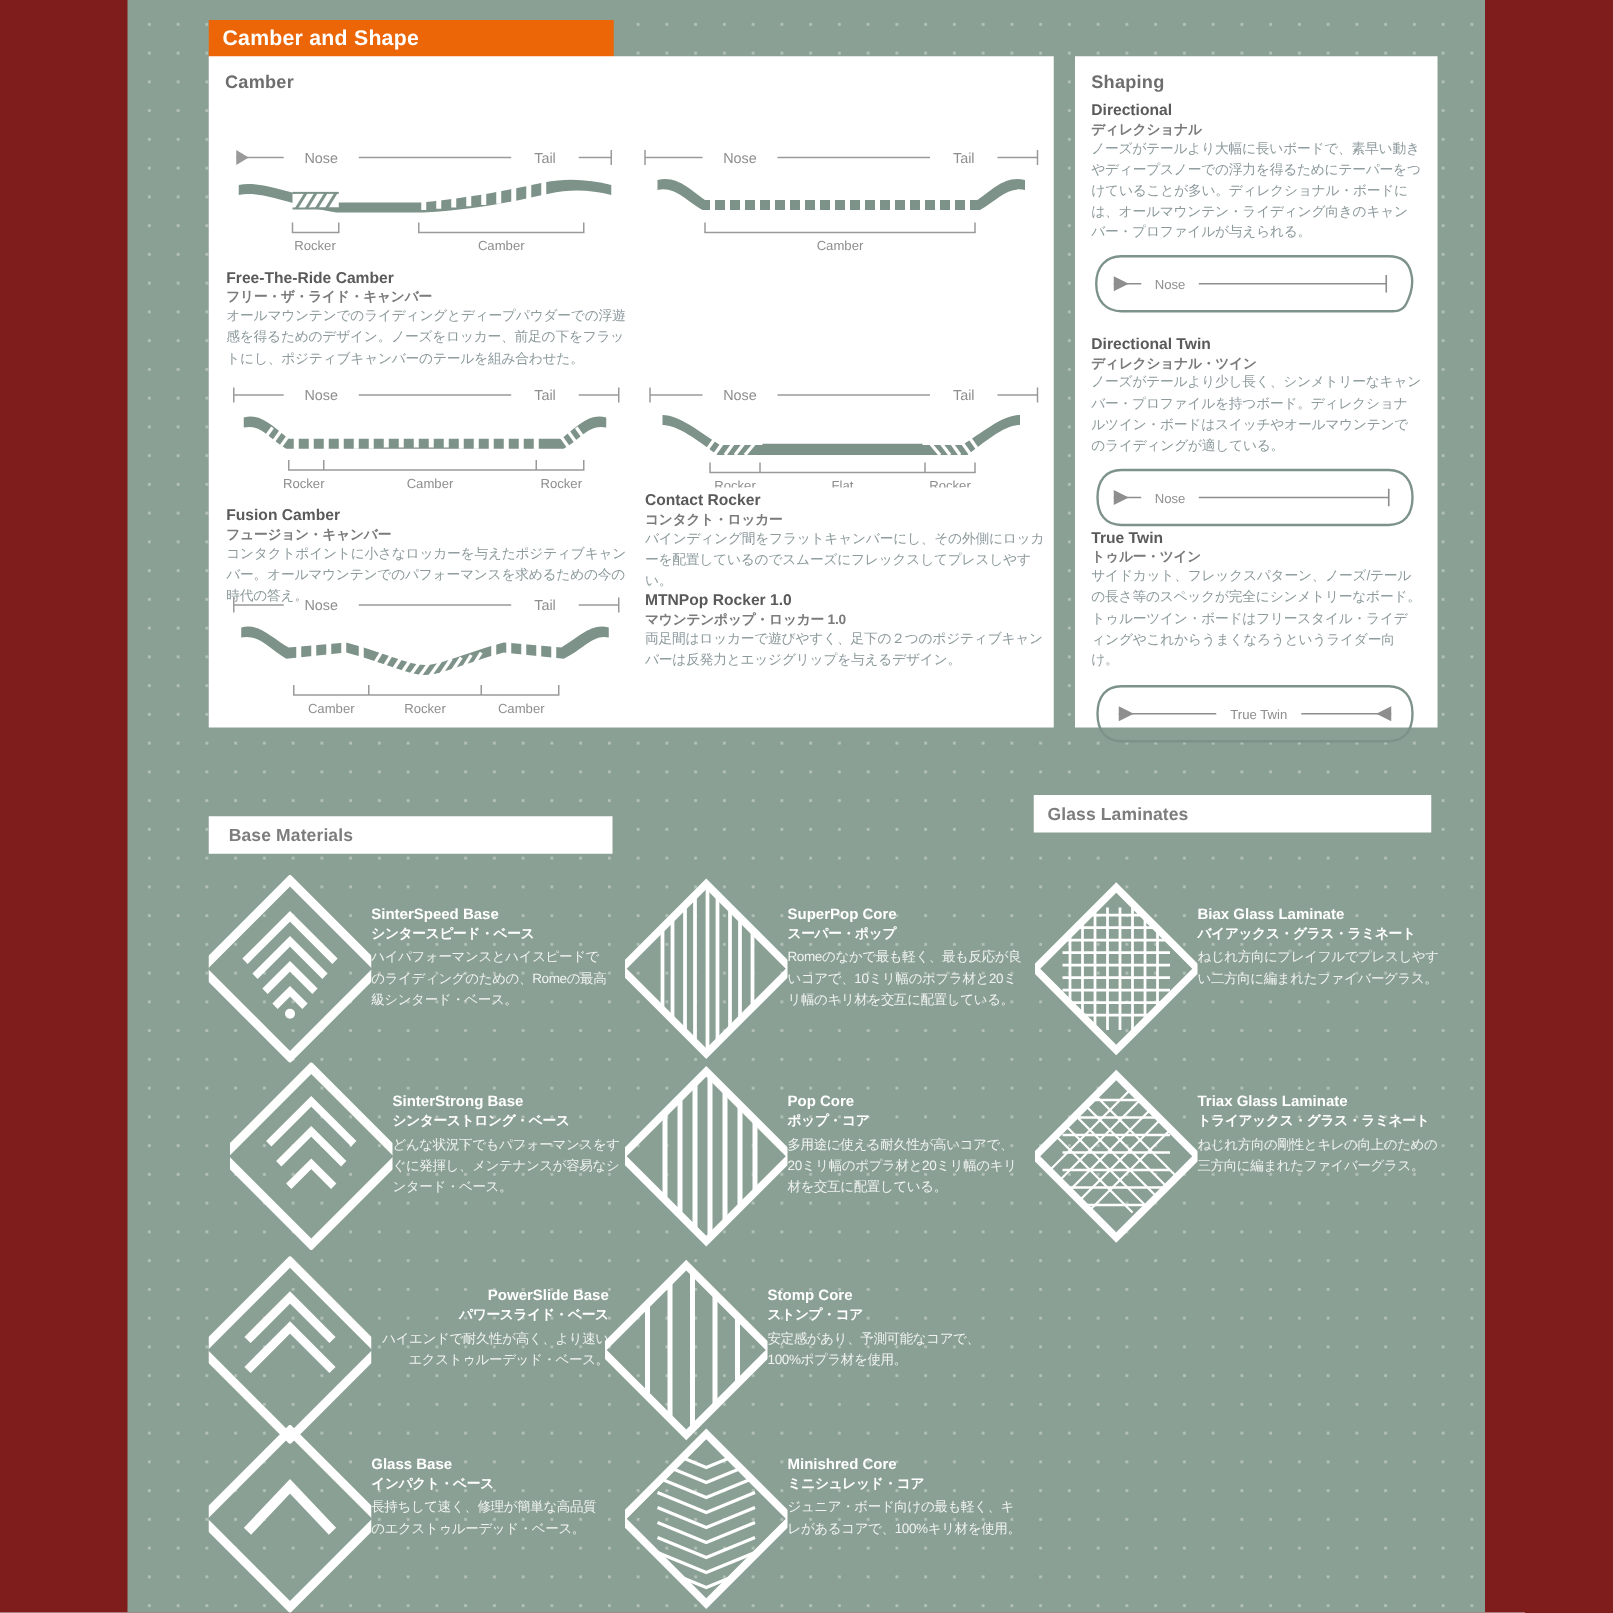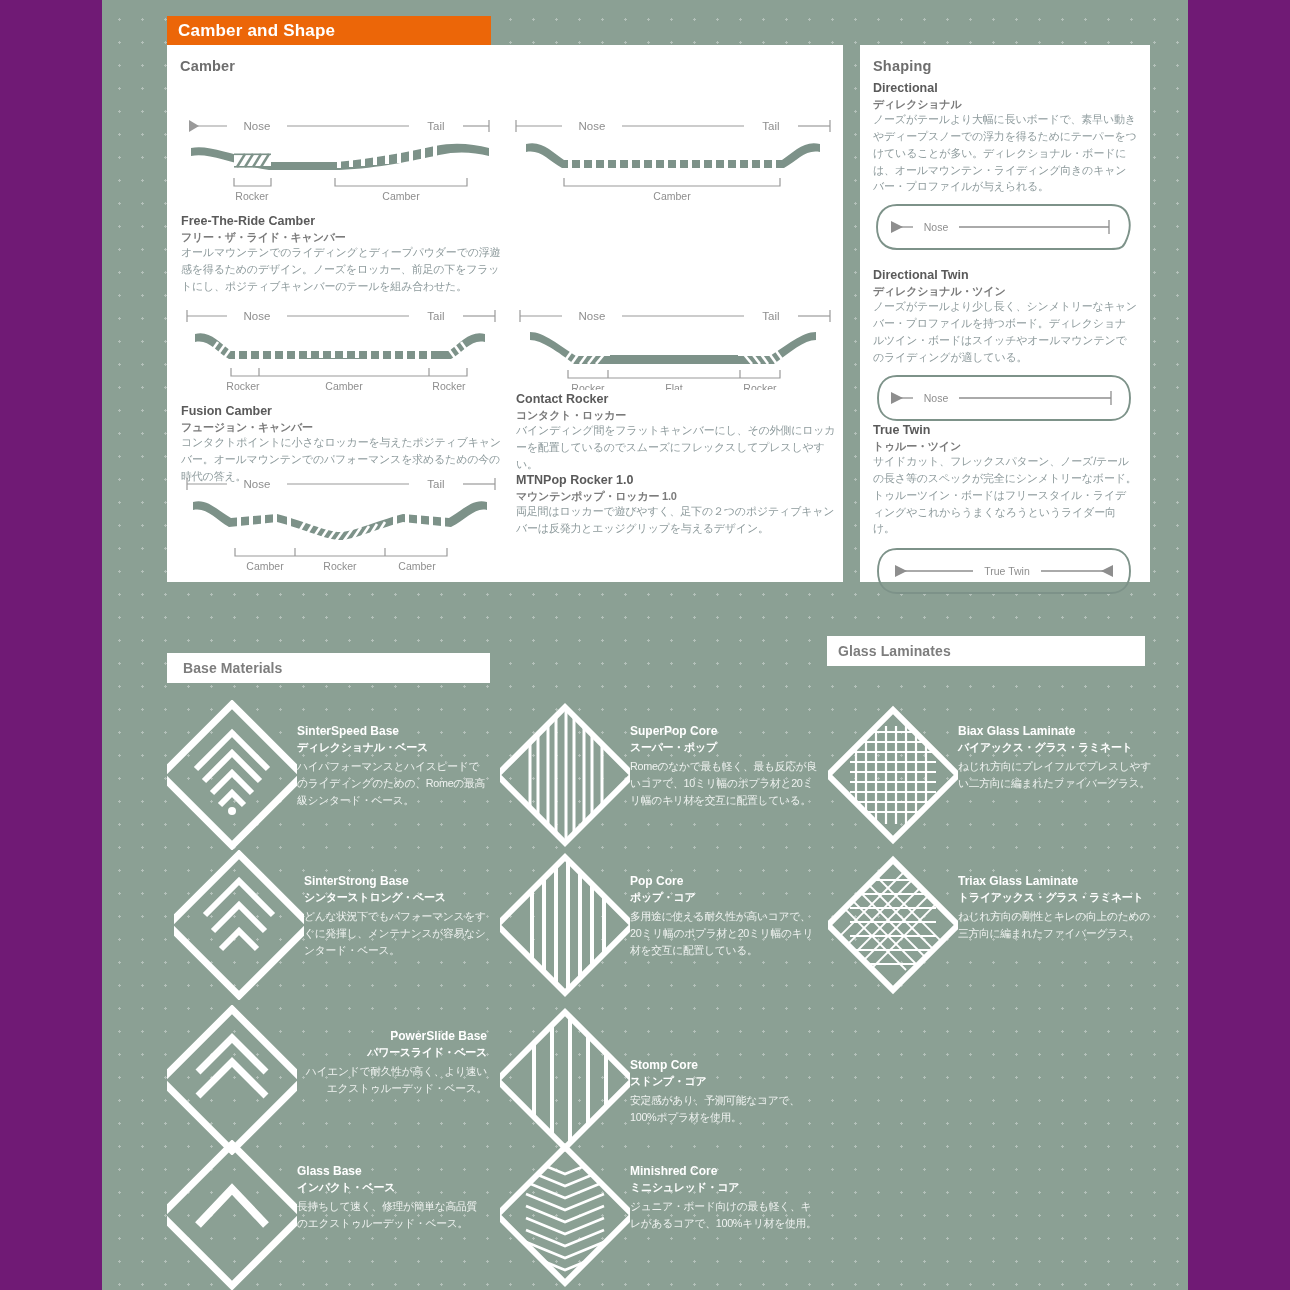--- a/index.html
+++ b/index.html
@@ -5,21 +5,21 @@
   * { box-sizing: border-box; margin: 0; padding: 0; }
   html, body {
     width: 1290px; height: 1290px;
     background: #f2f2f2;
     font-family: "Liberation Sans", "DejaVu Sans", sans-serif;
     overflow: hidden;
   }
   #page {
     position: absolute; left: 0; top: 0;
     width: 1290px; height: 1290px;
-    background: #701a75;
+    background: #7f1d1d;
   }
   
   #canvas {
     position: absolute;
     left: 102px; top: 0; width: 1086px; height: 1290px;
     background-color: #8ba094;
     background-image: radial-gradient(circle, rgba(255,255,255,0.34) 1.1px, transparent 1.2px);
     background-size: 23px 23px;
     background-position: 6px 8px;
   }
@@ -413,26 +413,26 @@
           <path d="M-12,30 L0,18 L12,30"></path>
         </g>
         <circle cx="0" cy="0" r="0" fill="#ffffff"></circle>
       </g>
       <g transform="translate(65,75)">
           <circle cx="0" cy="36" r="4" fill="#ffffff"></circle>
         </g>
     </svg>
     <div class="mat-txt" style="width:190px; padding-top:24px;">
       <div class="m-en">SinterSpeed Base</div>
-      <div class="m-jp">ディレクショナル・ベース</div>
+      <div class="m-jp">シンタースピード・ベース</div>
       <div class="m-body">ハイパフォーマンスとハイスピードでのライディングのための、Romeの最高級シンタード・ベース。</div>
     </div>
   </div>
 
-  <div class="mat-row" style="left:174px; top:850px; width:330px;">
+  <div class="mat-row" style="left:184px; top:850px; width:330px;">
     <svg width="130" height="150" viewBox="0 0 130 150">
       <g transform="translate(65,75) rotate(45)">
         <g fill="none" stroke="#ffffff" stroke-width="7">
           <rect x="-50" y="-50" width="100" height="100"></rect>
         </g>
         <g fill="none" stroke="#ffffff" stroke-width="6" transform="rotate(-45)">
           <path d="M-34,-10 L0,-44 L34,-10"></path>
           <path d="M-26,6 L0,-20 L26,6"></path>
           <path d="M-18,24 L0,6 L18,24"></path>
         </g>
@@ -539,21 +539,21 @@
         </g>
       </g>
     </svg>
     <div class="mat-txt" style="width:190px; padding-top:24px;">
       <div class="m-en">Pop Core</div>
       <div class="m-jp">ポップ・コア</div>
       <div class="m-body">多用途に使える耐久性が高いコアで、20ミリ幅のポプラ材と20ミリ幅のキリ材を交互に配置している。</div>
     </div>
   </div>
 
-  <div class="mat-row" style="left:500px; top:1005px; width:330px;align-items:center;">
+  <div class="mat-row" style="left:484px; top:1005px; width:330px;">
     <svg width="130" height="150" viewBox="0 0 130 150">
       <defs>
           <clipPath id="dcC">
             <rect x="-48" y="-48" width="96" height="96" transform="translate(65,75) rotate(45)"></rect>
           </clipPath>
         </defs>
       <g transform="translate(65,75)">
         <g transform="rotate(45)">
           <rect x="-48" y="-48" width="96" height="96" fill="none" stroke="#ffffff" stroke-width="6"></rect>
         </g>

